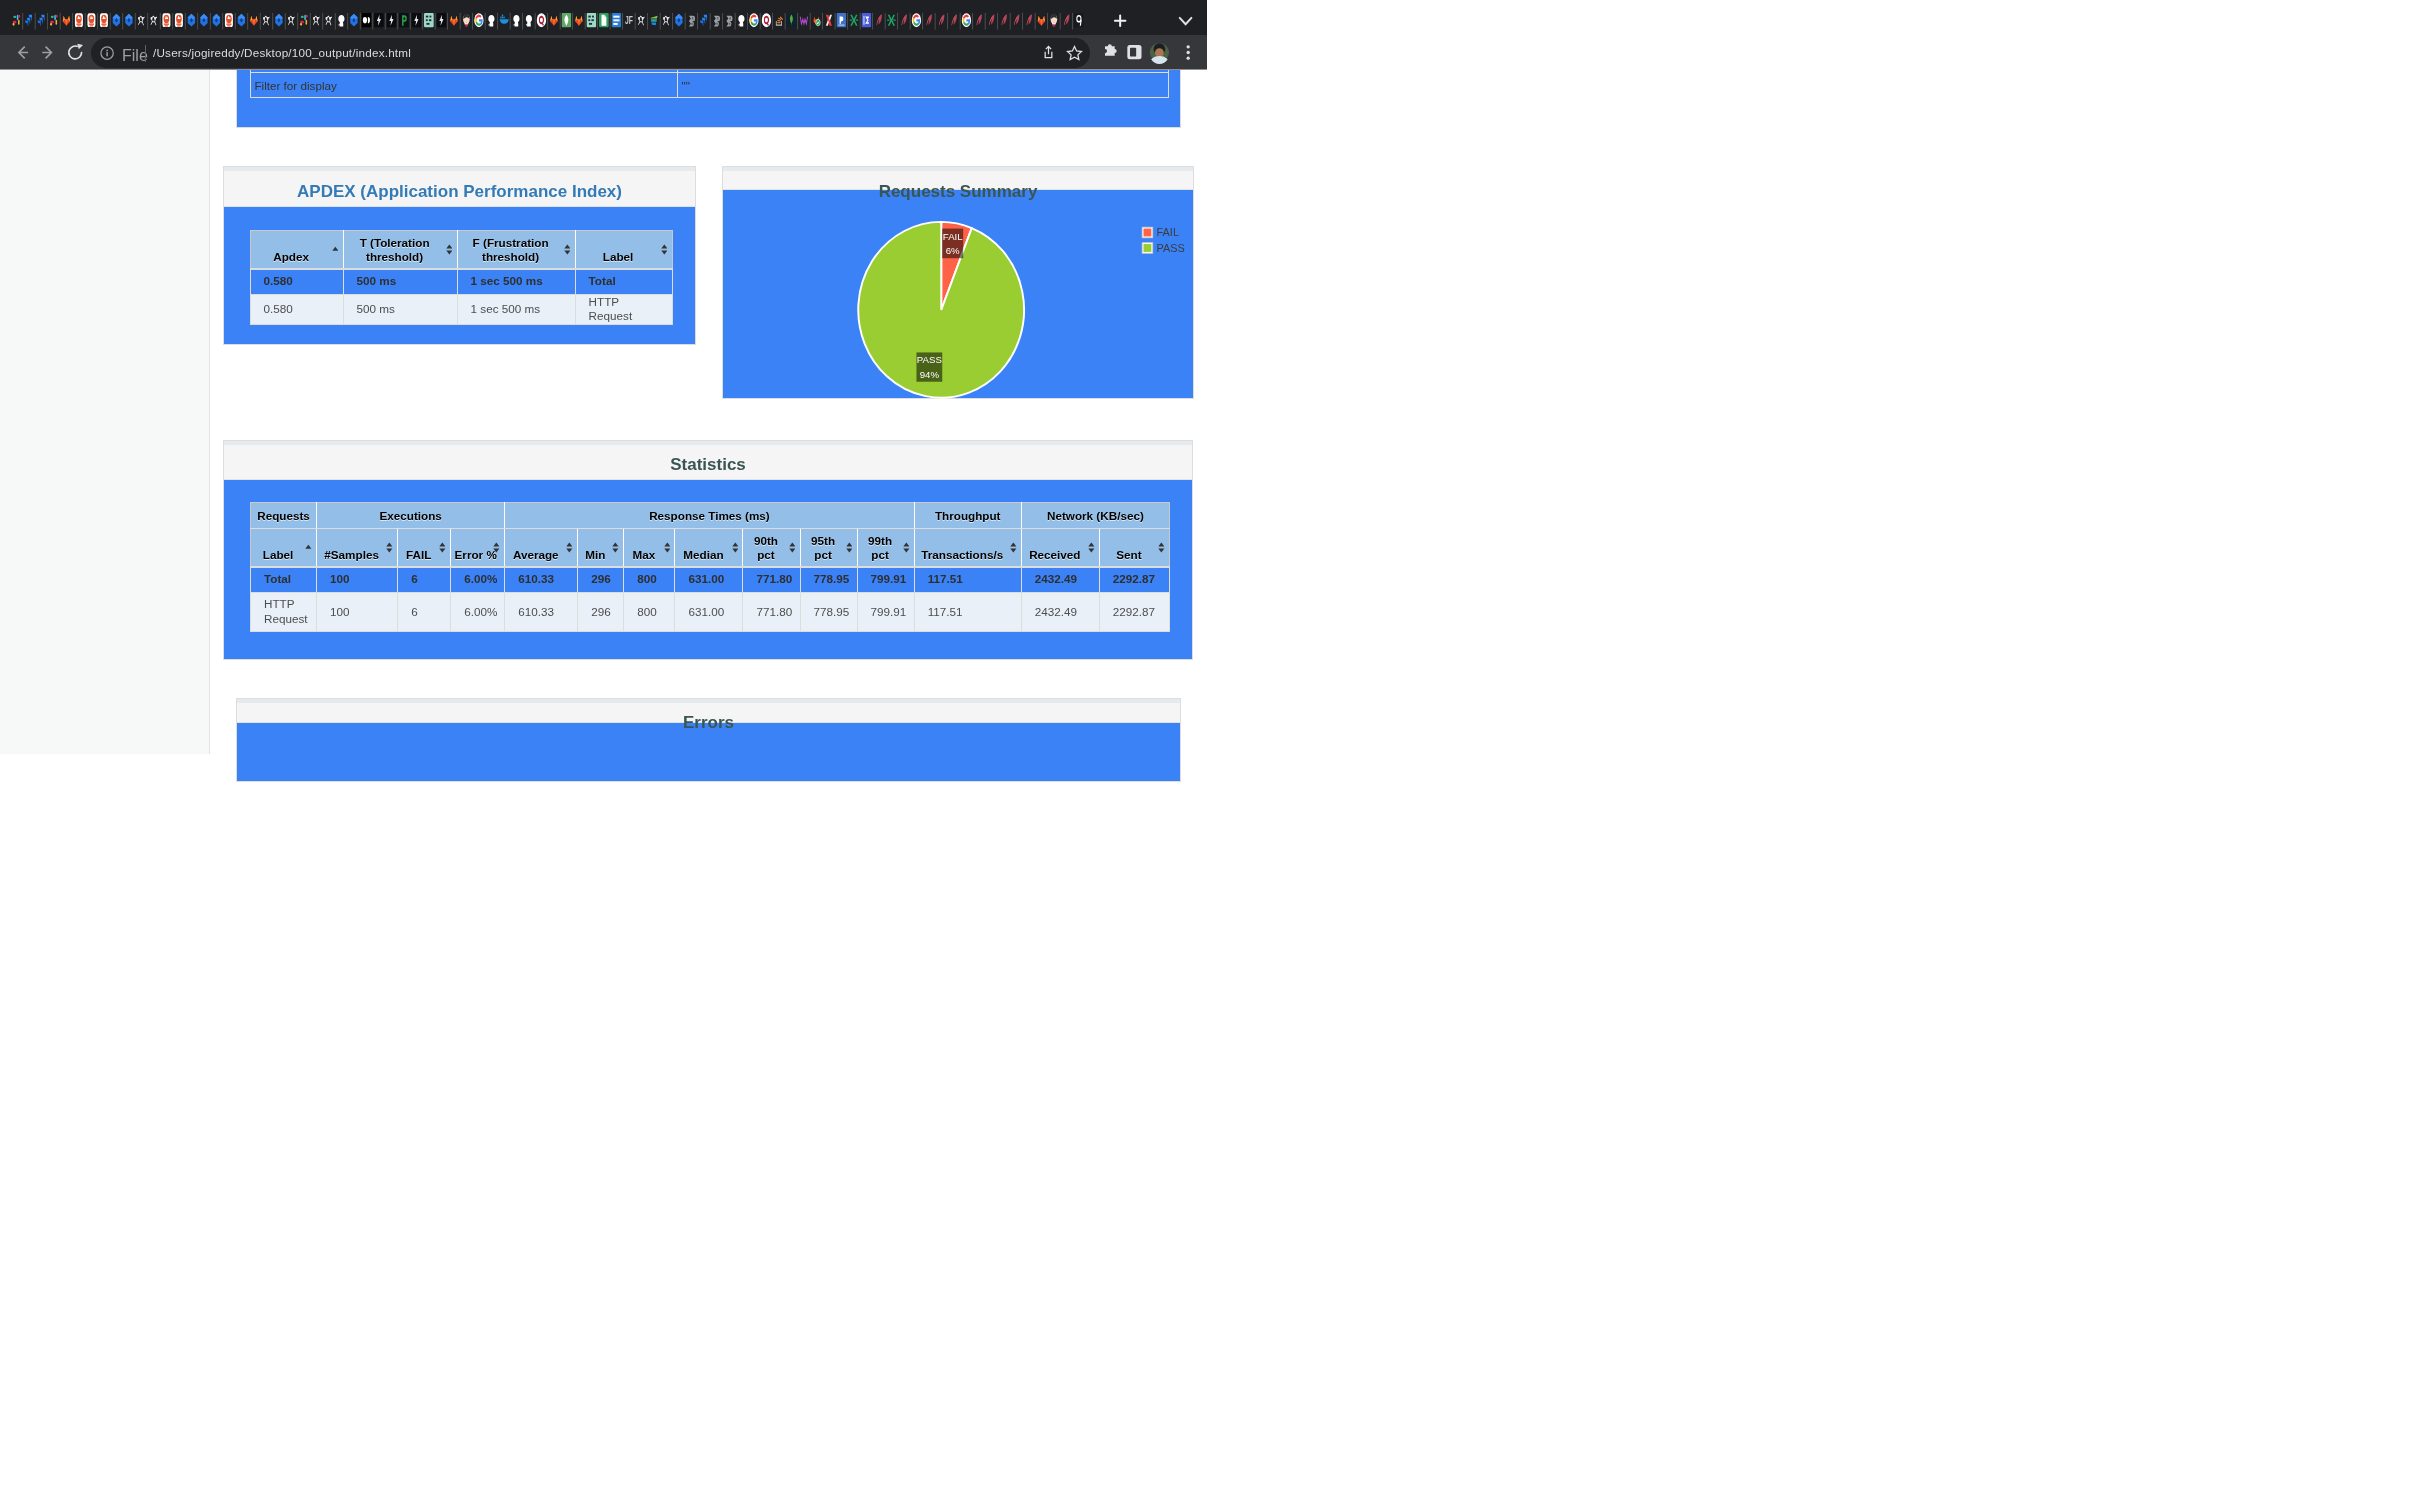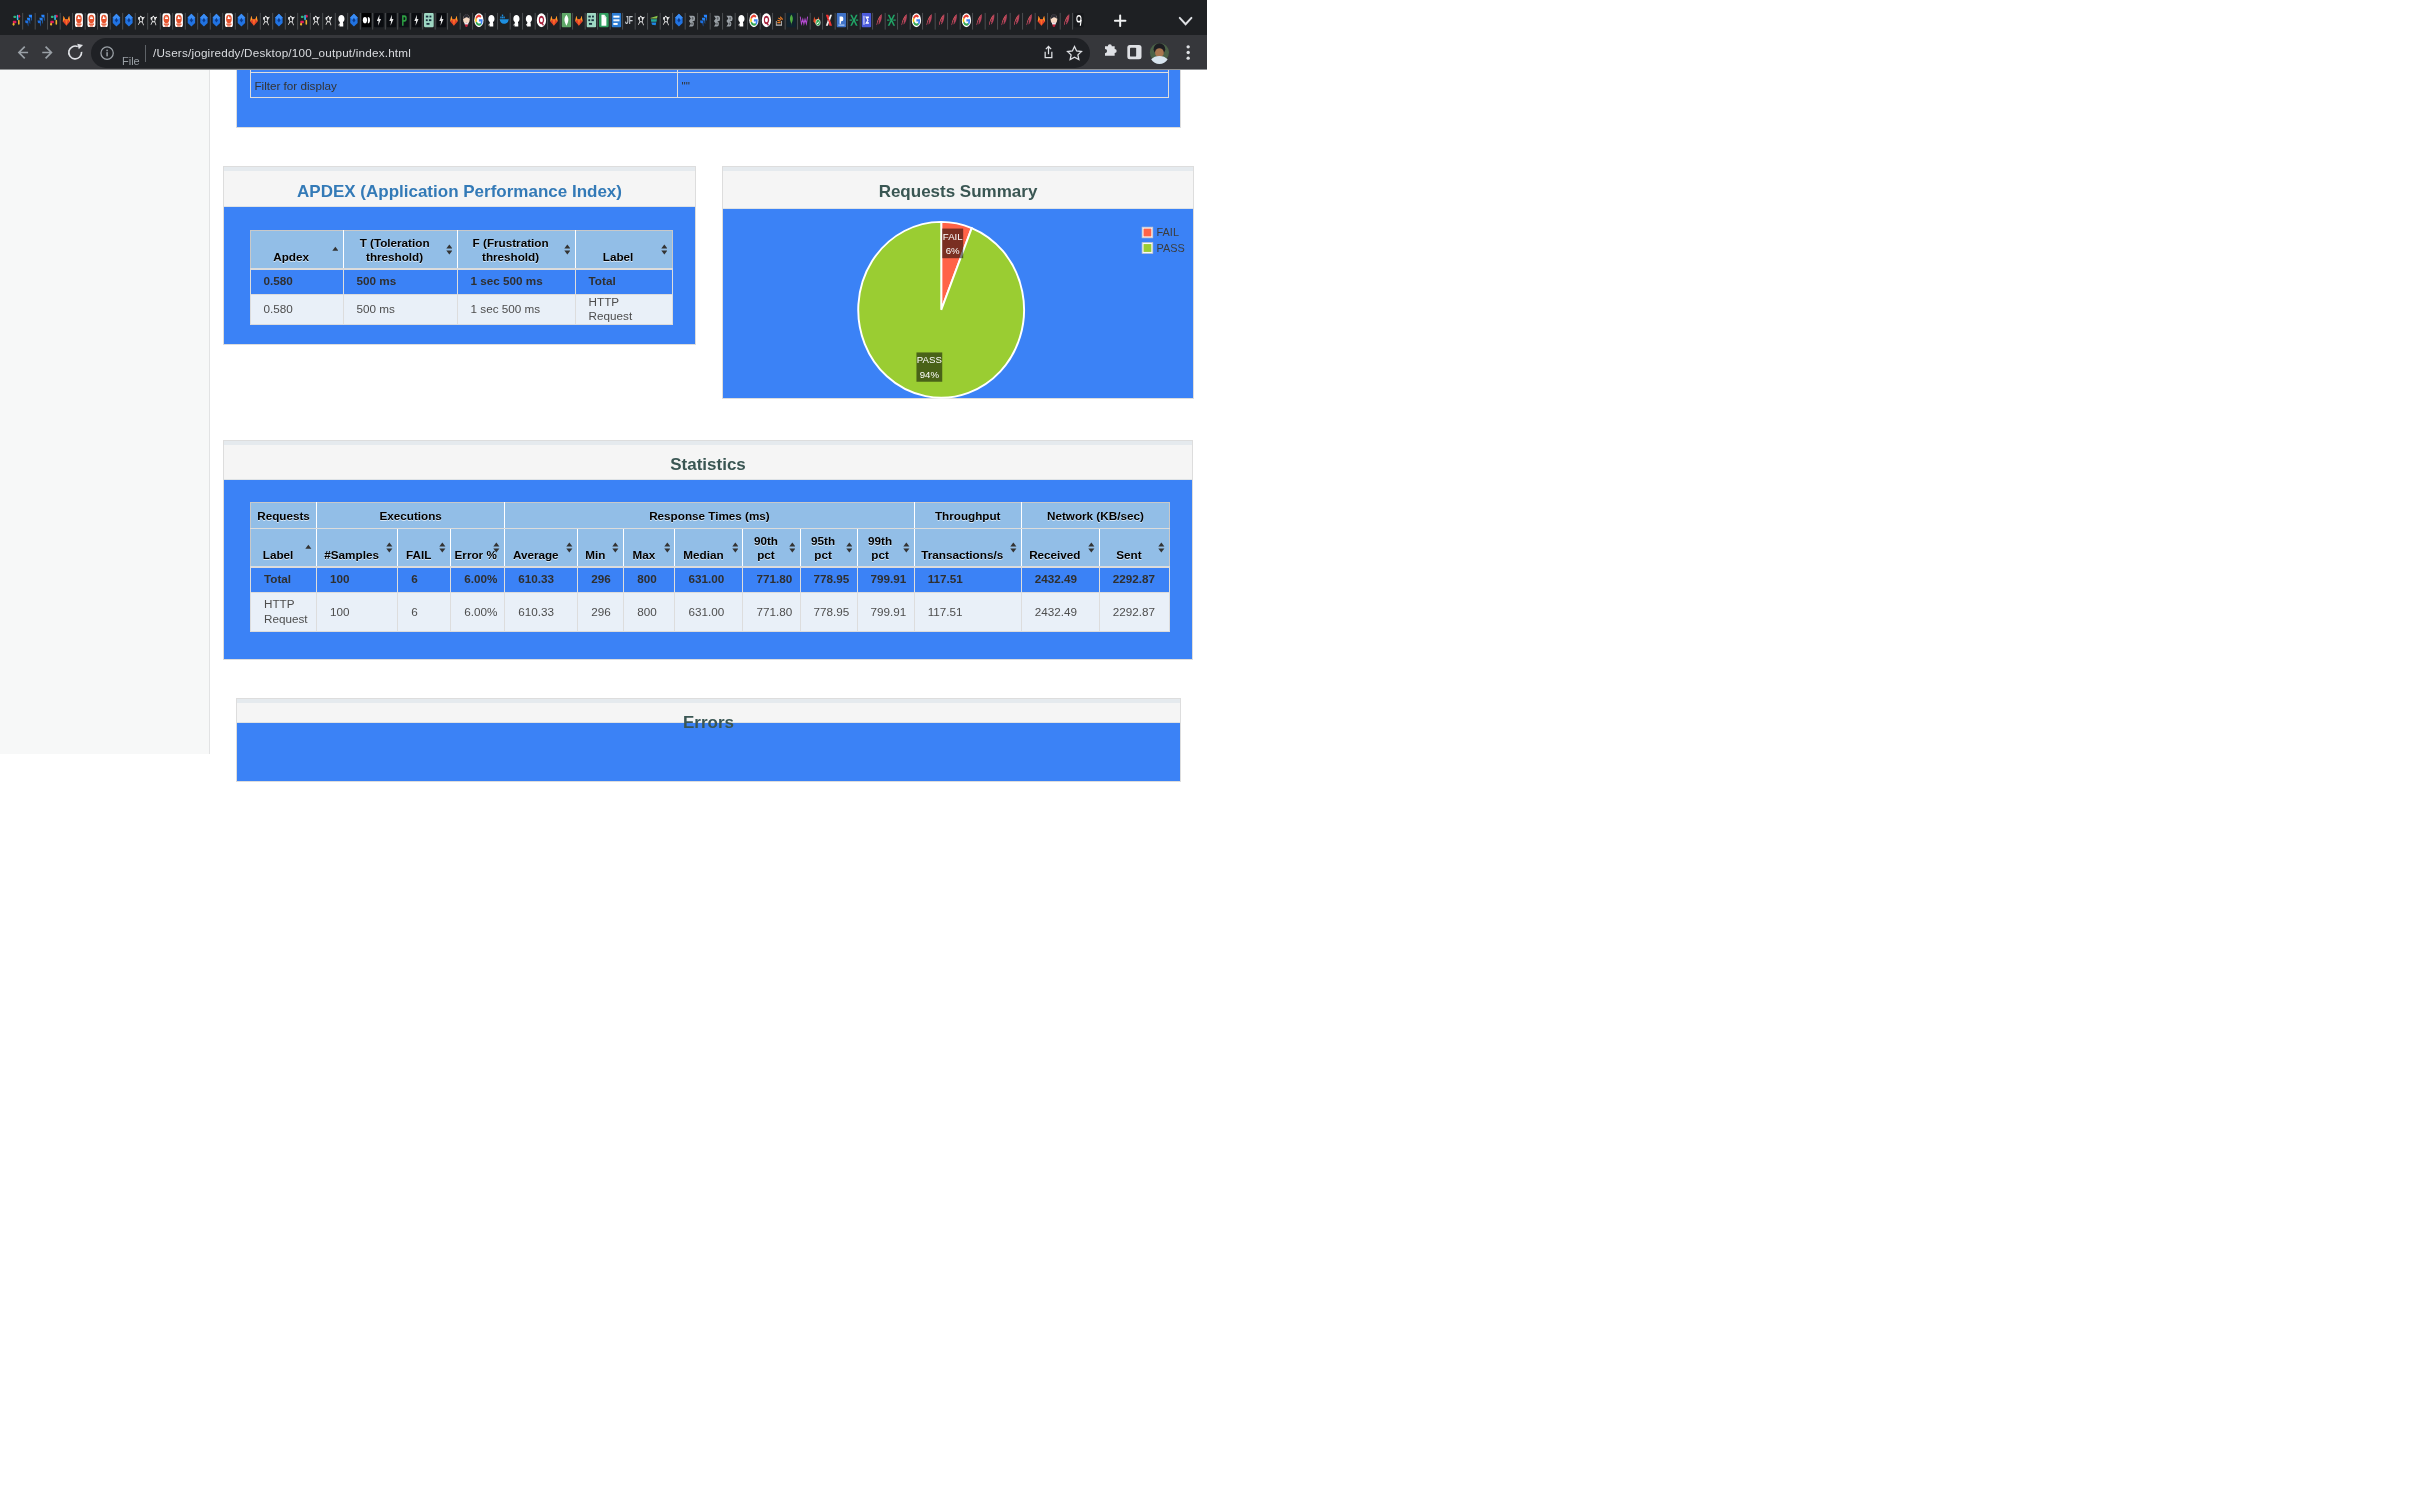--- a/index.html
+++ b/index.html
@@ -1,20 +1,20 @@
 <!DOCTYPE html>
 <html style="font-size:13.4px"><head><meta charset="utf-8"><title>Apache JMeter Dashboard</title>
 <style>
 *{margin:0;padding:0;box-sizing:border-box}
 html,body{width:1207px;height:754px;overflow:hidden;background:#fff;
  font-family:"Liberation Sans",sans-serif;-webkit-font-smoothing:antialiased}
 .tabstrip{position:absolute;left:0;top:0;width:1207px;height:35px;background:#1e2023;z-index:50}
 .toolbar{position:absolute;left:0;top:35px;width:1207px;height:35px;background:#36373b;border-bottom:0.8px solid #8e9092;z-index:50}
 .omnibox{position:absolute;left:91px;top:2.9px;width:999px;height:30px;border-radius:15px;background:#1f2125}
-.chipfile{position:absolute;left:31px;top:17px;font-size:11px;color:#9aa0a6}
+.chipfile{position:absolute;left:31px;top:9px;font-size:16px;color:#9aa0a6}
 .chipdiv{position:absolute;left:54px;top:6.7px;width:0.8px;height:17px;background:#5f6368}
 .urltxt{position:absolute;left:62px;top:8px;font-size:11.7px;color:#dadce0;letter-spacing:0.2px}
 .sidebar{position:absolute;left:0;top:70px;width:210px;height:684px;background:#f7f8f8;border-right:0.8px solid #e2e3e4}
 .panel{position:absolute;background:#3b82f6;border:0.8px solid #ddd}
 .phead{position:absolute;left:0;top:0;width:100%;background:#f5f5f5;border-bottom:0.8px solid #dfe3e6}
 .pstrip{position:absolute;left:0;top:0;width:100%;height:3.8px;background:#e5eaee}
 .ptitle{position:absolute;width:100%;text-align:center;font-size:17px;font-weight:bold;color:#3a5653}
 .ptitle.blue{color:#337ab7}
 .dt{border-collapse:collapse;table-layout:fixed;font-size:11.7px;color:#333}
 .dt th{position:relative;background:#92bee7;font-weight:bold;color:#000;text-shadow:0 0.8px 0 rgba(255,255,255,0.65);
@@ -478,21 +478,21 @@
   <tr class="rowalt" style="height:26.4px">
           <td>0.580</td>
           <td>500 ms</td>
           <td>1 sec 500 ms</td>
           <td>HTTP Request</td>
         </tr>
  </tbody>
 </table>
   </div>
 <div class="panel" style="left:722px;top:166px;width:472px;height:233px">
-    <div class="phead" style="height:42px">
+    <div class="phead" style="height:23px">
       <div class="pstrip"></div>
       <div class="ptitle" style="top:15px">Requests Summary</div>
     </div>
 <svg width="472" height="232" viewBox="0 0 563 277" style="position:absolute;left:0;top:0">
  <path d="M260.3 170.5 L260.3 65.5 A99 105 0 0 1 296.7 72.9 Z" fill="#ff6347" stroke="#fff" stroke-width="2.3"></path>
  <path d="M260.3 170.5 L296.7 72.9 A99 105 0 1 1 260.3 65.5 Z" fill="#9acd32" stroke="#fff" stroke-width="2.3"></path>
  <rect x="261.4" y="73.5" width="25.1" height="35.4" fill="#000" opacity="0.52"></rect>
  <text x="274" y="86.6" class="ptxt">FAIL</text>
  <text x="274" y="104.3" class="ptxt">6%</text>
  <rect x="230.7" y="221.4" width="30.8" height="35" fill="#000" opacity="0.52"></rect>

